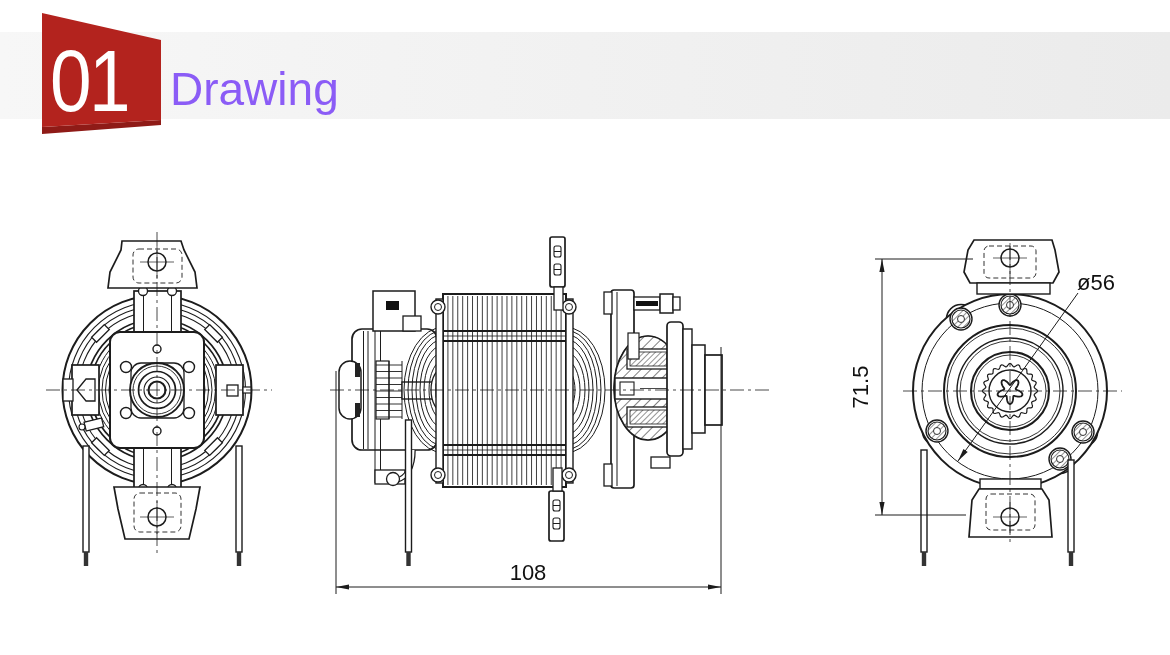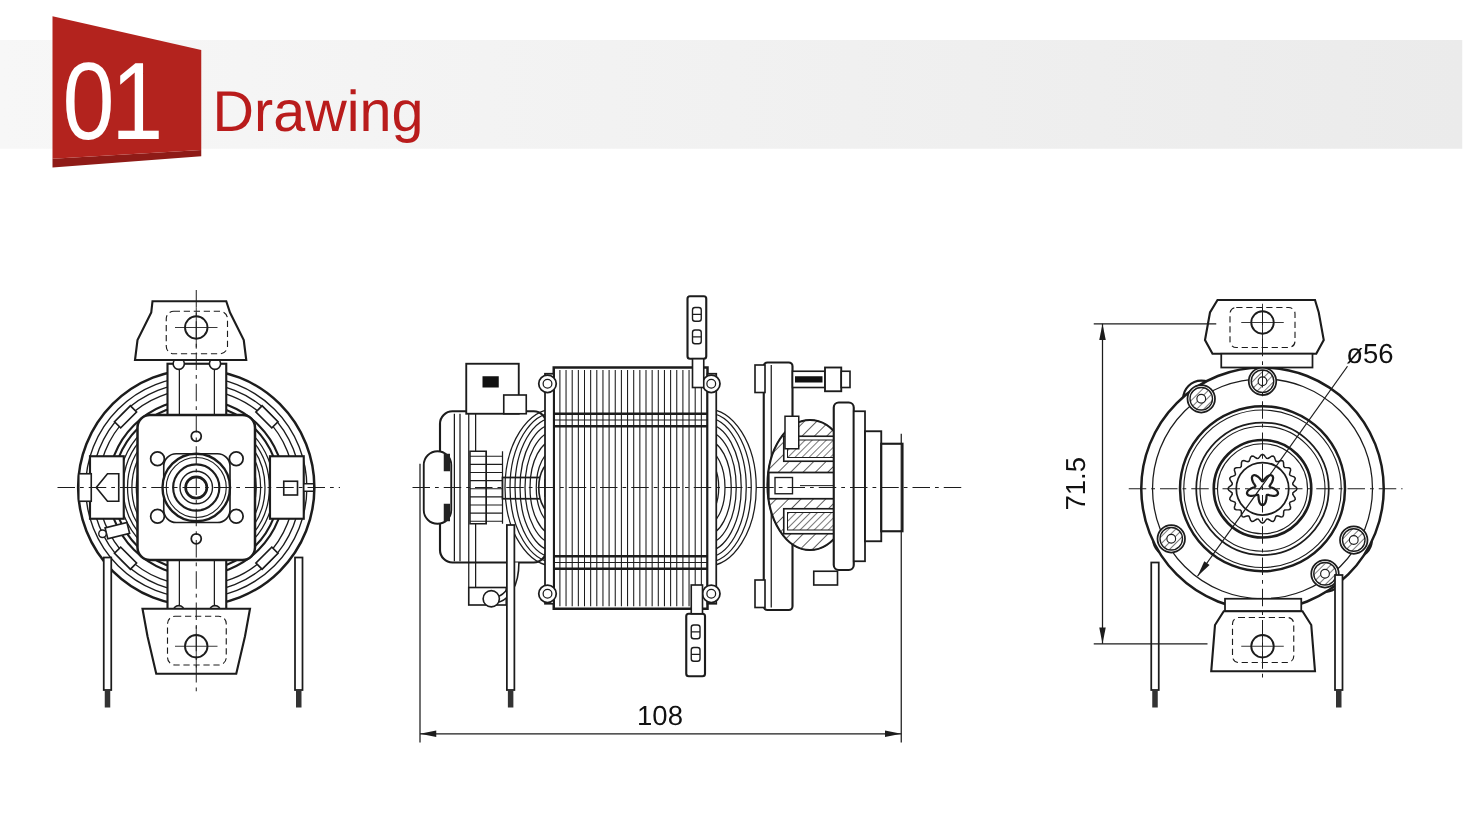--- a/index.html
+++ b/index.html
@@ -4,21 +4,21 @@
 <style>
   html,body{margin:0;padding:0;}
   body{width:1170px;height:655px;background:#ffffff;position:relative;overflow:hidden;
        font-family:"Liberation Sans",sans-serif;}
   .band{position:absolute;left:0;top:32px;width:1170px;height:87px;
         background:linear-gradient(to right,#f7f7f7,#ebebeb);}
   .badge-svg{position:absolute;left:40px;top:8px;}
   .badge-number{position:absolute;left:50px;top:37px;font-size:88px;line-height:1;
                 color:#fff;font-weight:400;transform:scaleX(.85);transform-origin:left top;
                 letter-spacing:-3px;}
-  .page-title{position:absolute;left:170px;top:62px;font-size:46px;color:#b91c1c;
+  .page-title{position:absolute;left:170px;top:62px;font-size:46px;color:#8b5cf6;
               font-weight:400;letter-spacing:0;}
   .drawing-layer{position:absolute;left:0;top:0;}
   .dim{font-family:"Liberation Sans",sans-serif;font-size:22px;fill:#111;}
 </style>
 </head>
 <body>
 
 <div class="band"></div>
 
 <svg class="badge-svg" width="125" height="130">

